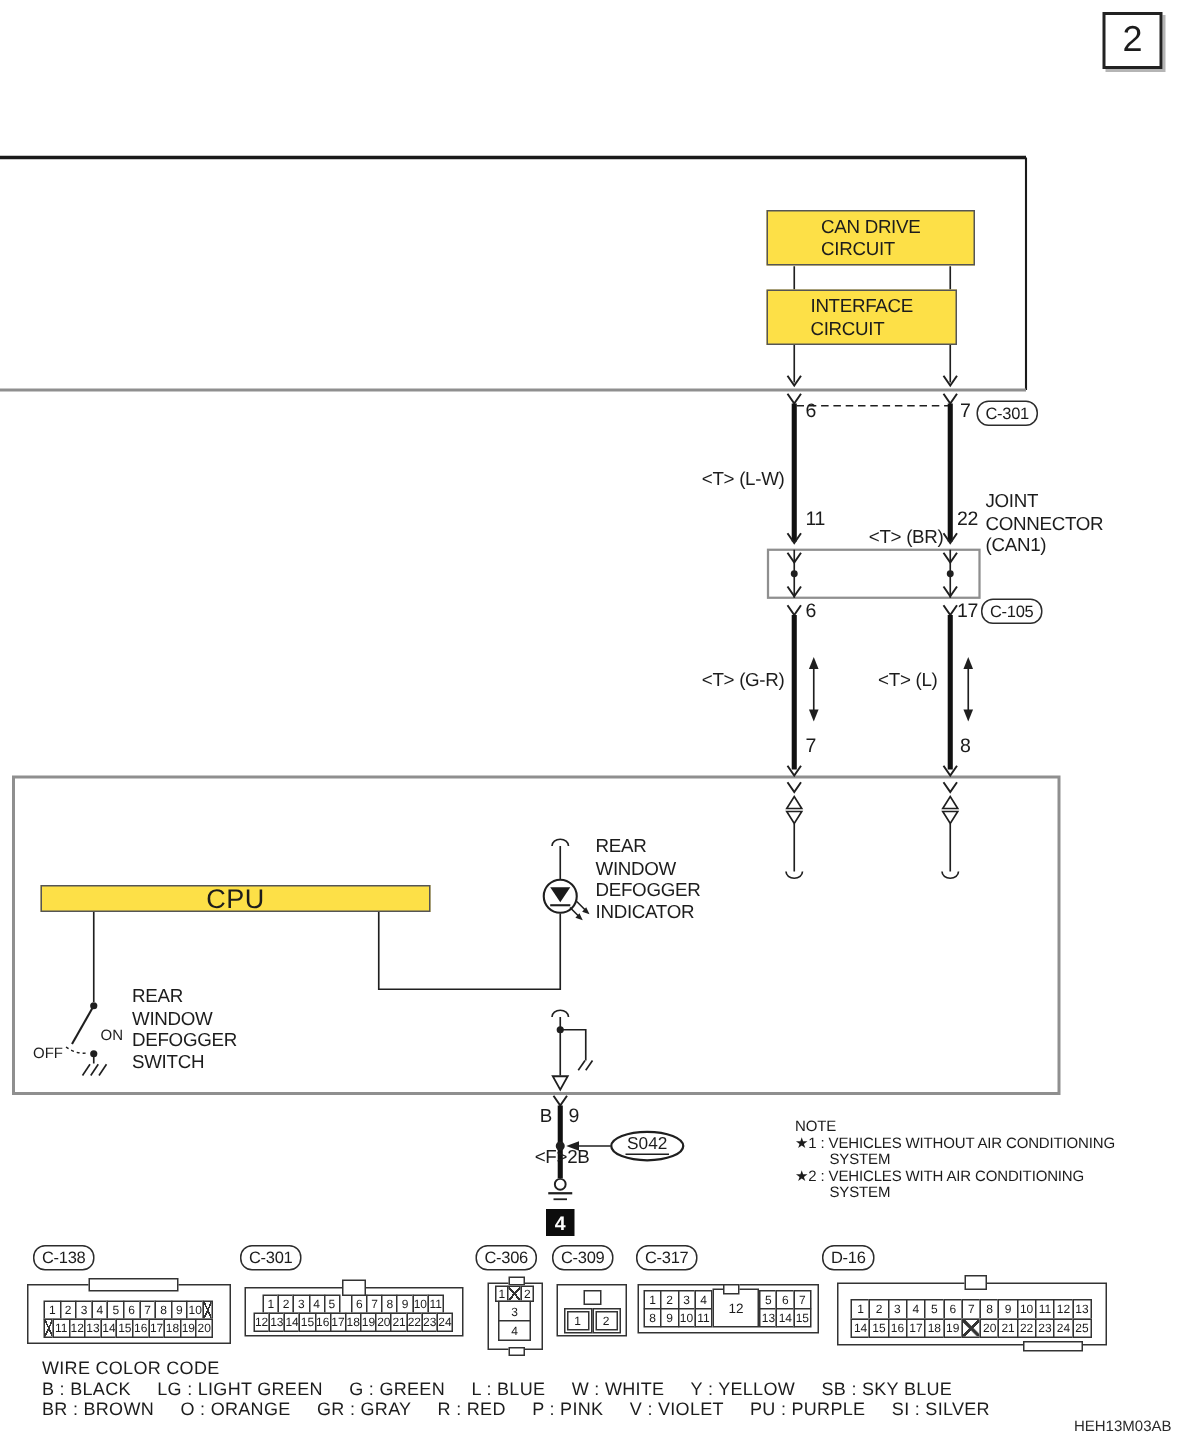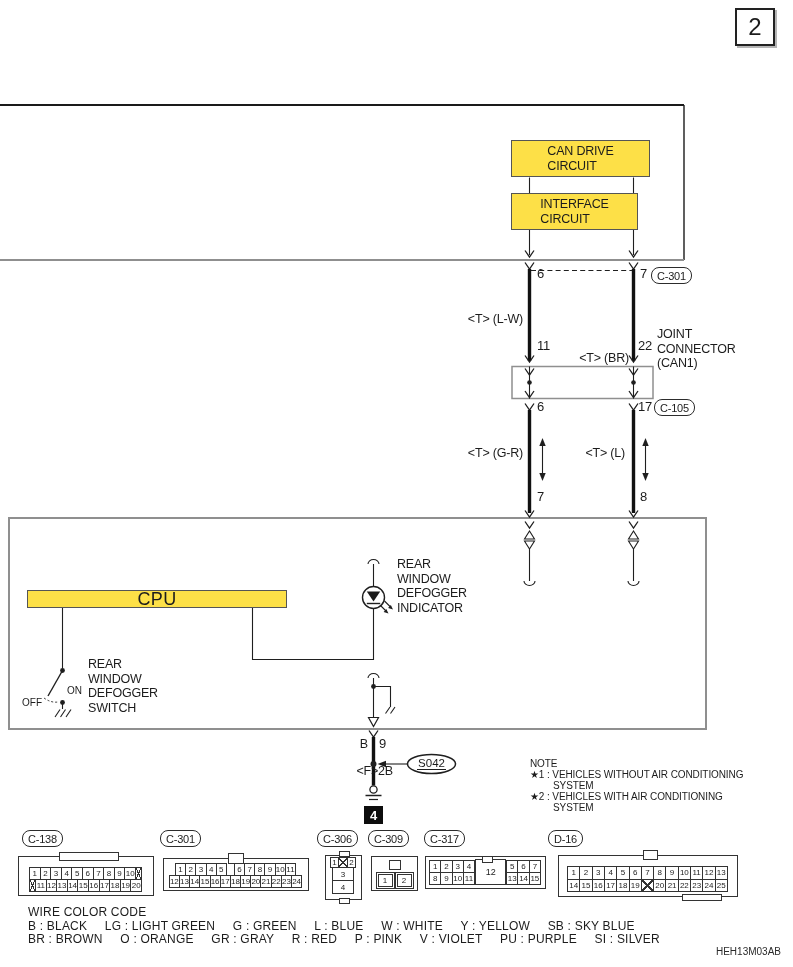--- a/index.html
+++ b/index.html
@@ -14,21 +14,21 @@
            justify-content:center;font-size:24px;}
   .cbox{position:absolute;border:1.5px solid #555;background:#fde047;display:flex;
         align-items:center;justify-content:center;box-sizing:border-box;}
   .cbox .inner{text-align:left;font-size:12.5px;line-height:14.5px;letter-spacing:-0.2px;}
   .cpux{font-size:18px;letter-spacing:0.3px;}
   .stadium{position:absolute;border:1.3px solid #2c2c2c;border-radius:8px;background:#fff;
            padding:0 5px;height:15px;display:inline-flex;align-items:center;
            font-size:11px;letter-spacing:-0.2px;}
   .stack div{white-space:nowrap;}
   .small{font-size:10px;}
-  .note{font-size:10px;line-height:11px;letter-spacing:-0.1px;margin-top:12px;}
+  .note{font-size:10px;line-height:11px;letter-spacing:-0.1px;}
   .wcc{font-size:12px;letter-spacing:0.2px;white-space:pre;}
   .doccode{font-size:10px;color:#2a2a2a;}
   .blackbox{position:absolute;left:364px;top:806px;width:19px;height:18px;background:#0d0d0d;
             color:#fff;display:flex;align-items:center;justify-content:center;
             font-size:13px;font-weight:bold;}
   
   .conn{position:absolute;border:1.6px solid #333;background:#fff;box-sizing:border-box;
         display:flex;justify-content:center;}
   .cblock{display:flex;flex-direction:column;align-items:center;justify-content:center;}
   .crow{display:flex;justify-content:center;}

